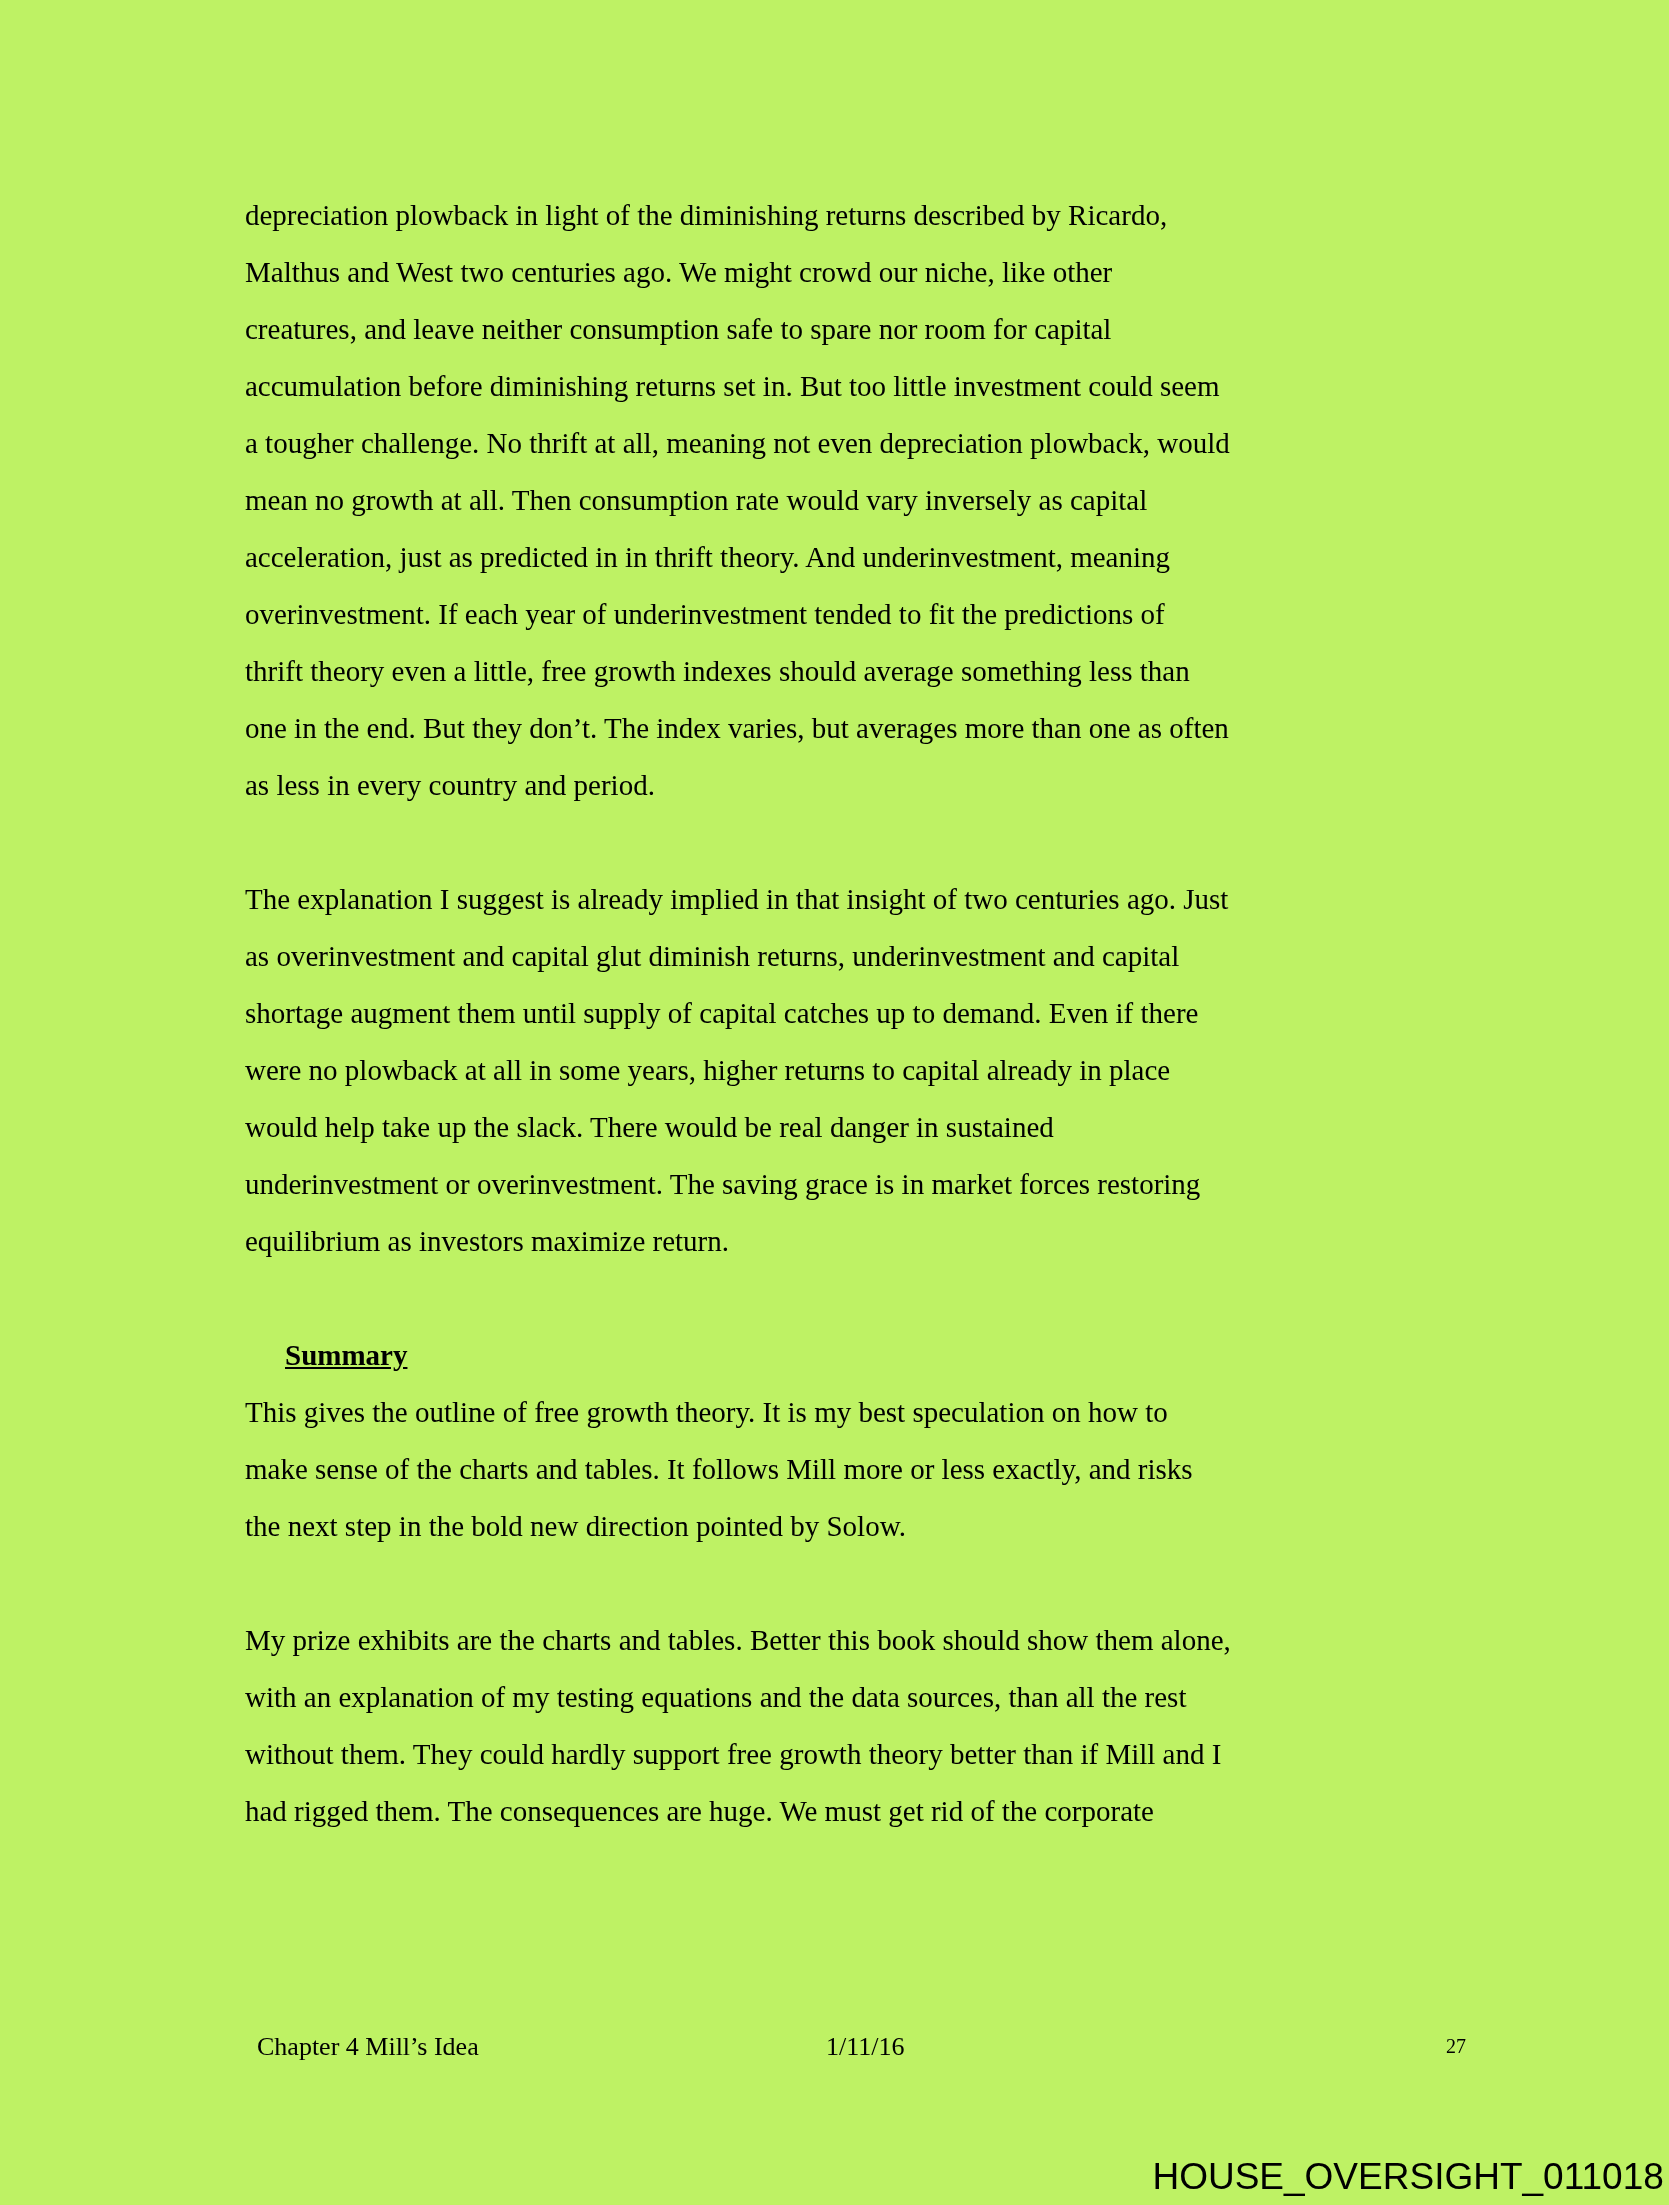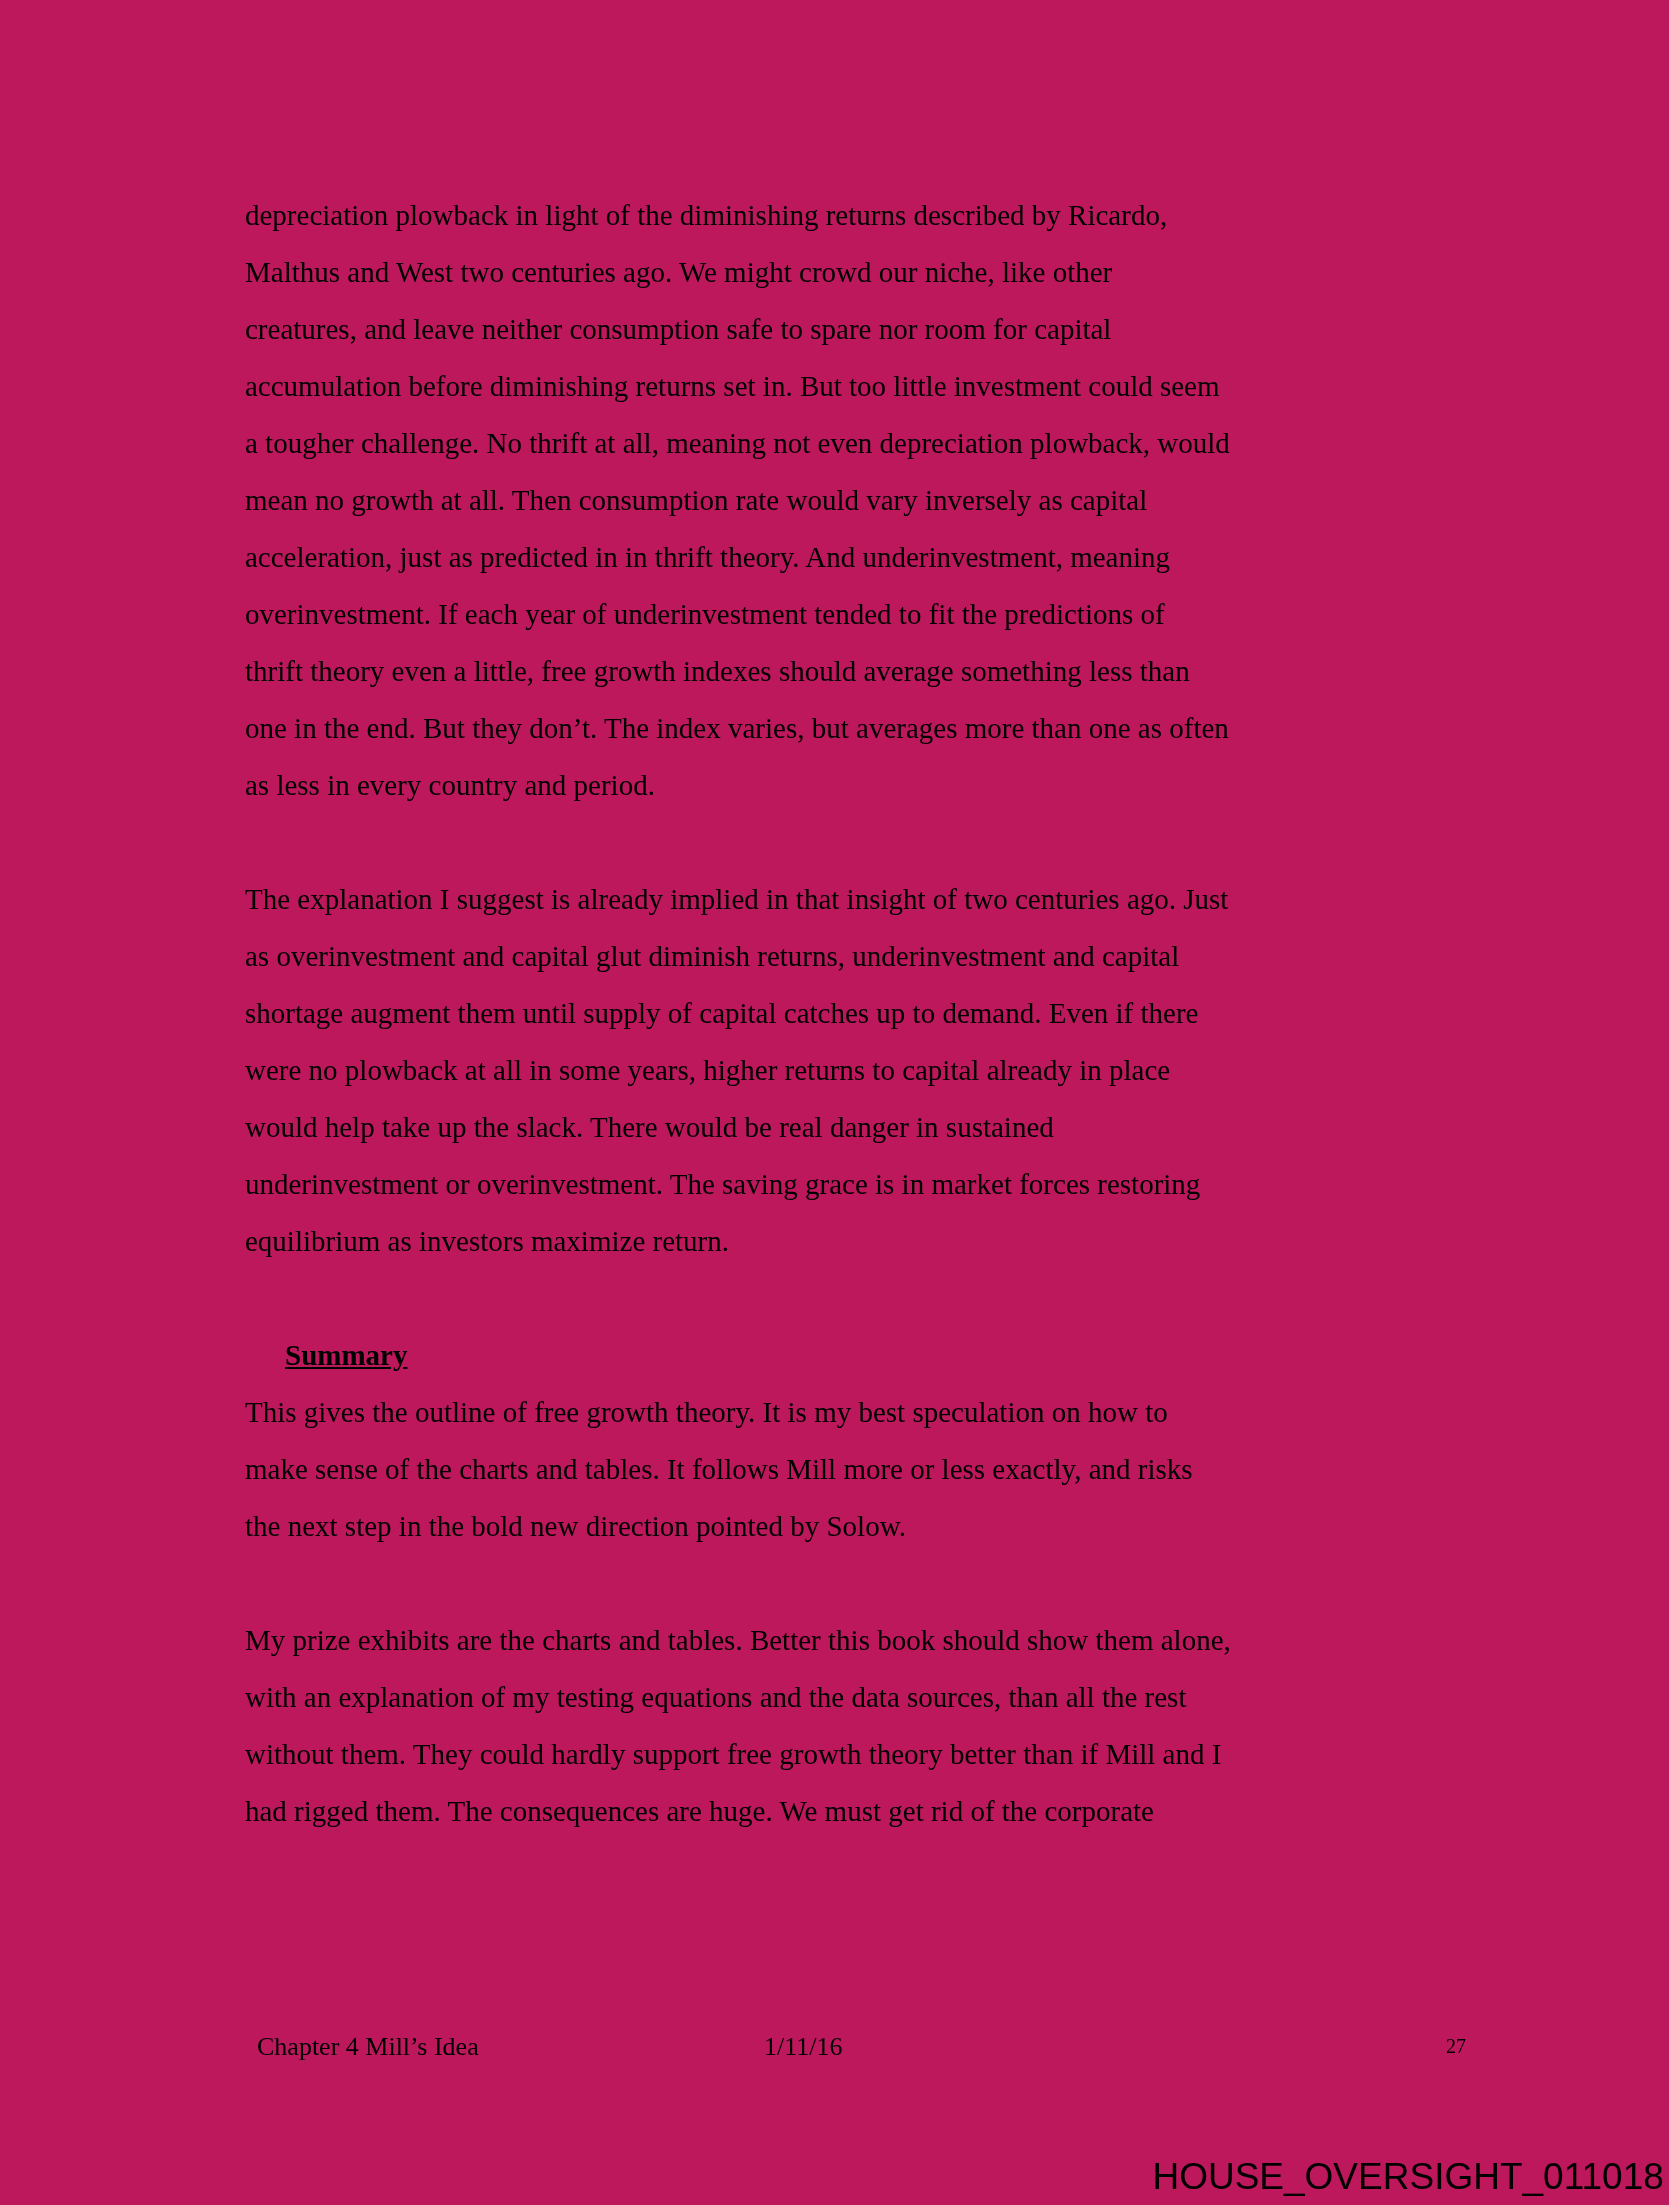--- a/index.html
+++ b/index.html
@@ -4,21 +4,21 @@
 <style>
   html, body {
     margin: 0;
     padding: 0;
     background: #e8e8e8;
   }
   .page {
     position: relative;
     width: 1669px;
     height: 2205px;
-    background: #be185d;
+    background: #bef264;
     font-family: "Liberation Serif", serif;
     color: #000000;
     overflow: hidden;
   }
   .text-block {
     position: absolute;
     left: 245px;
     top: 187px;
     width: 1211px;
   }
@@ -50,21 +50,21 @@
     margin-left: 12px;
   }
   .footer-chapter {
     position: absolute;
     left: 245px;
     top: 0;
     line-height: 37px;
   }
   .footer-date {
     position: absolute;
-    left: 752px;
+    left: 814px;
     top: 0;
     line-height: 37px;
   }
   .footer-page-number {
     position: absolute;
     left: 1375px;
     width: 79px;
     top: 0;
     text-align: right;
     font-size: 20px;

